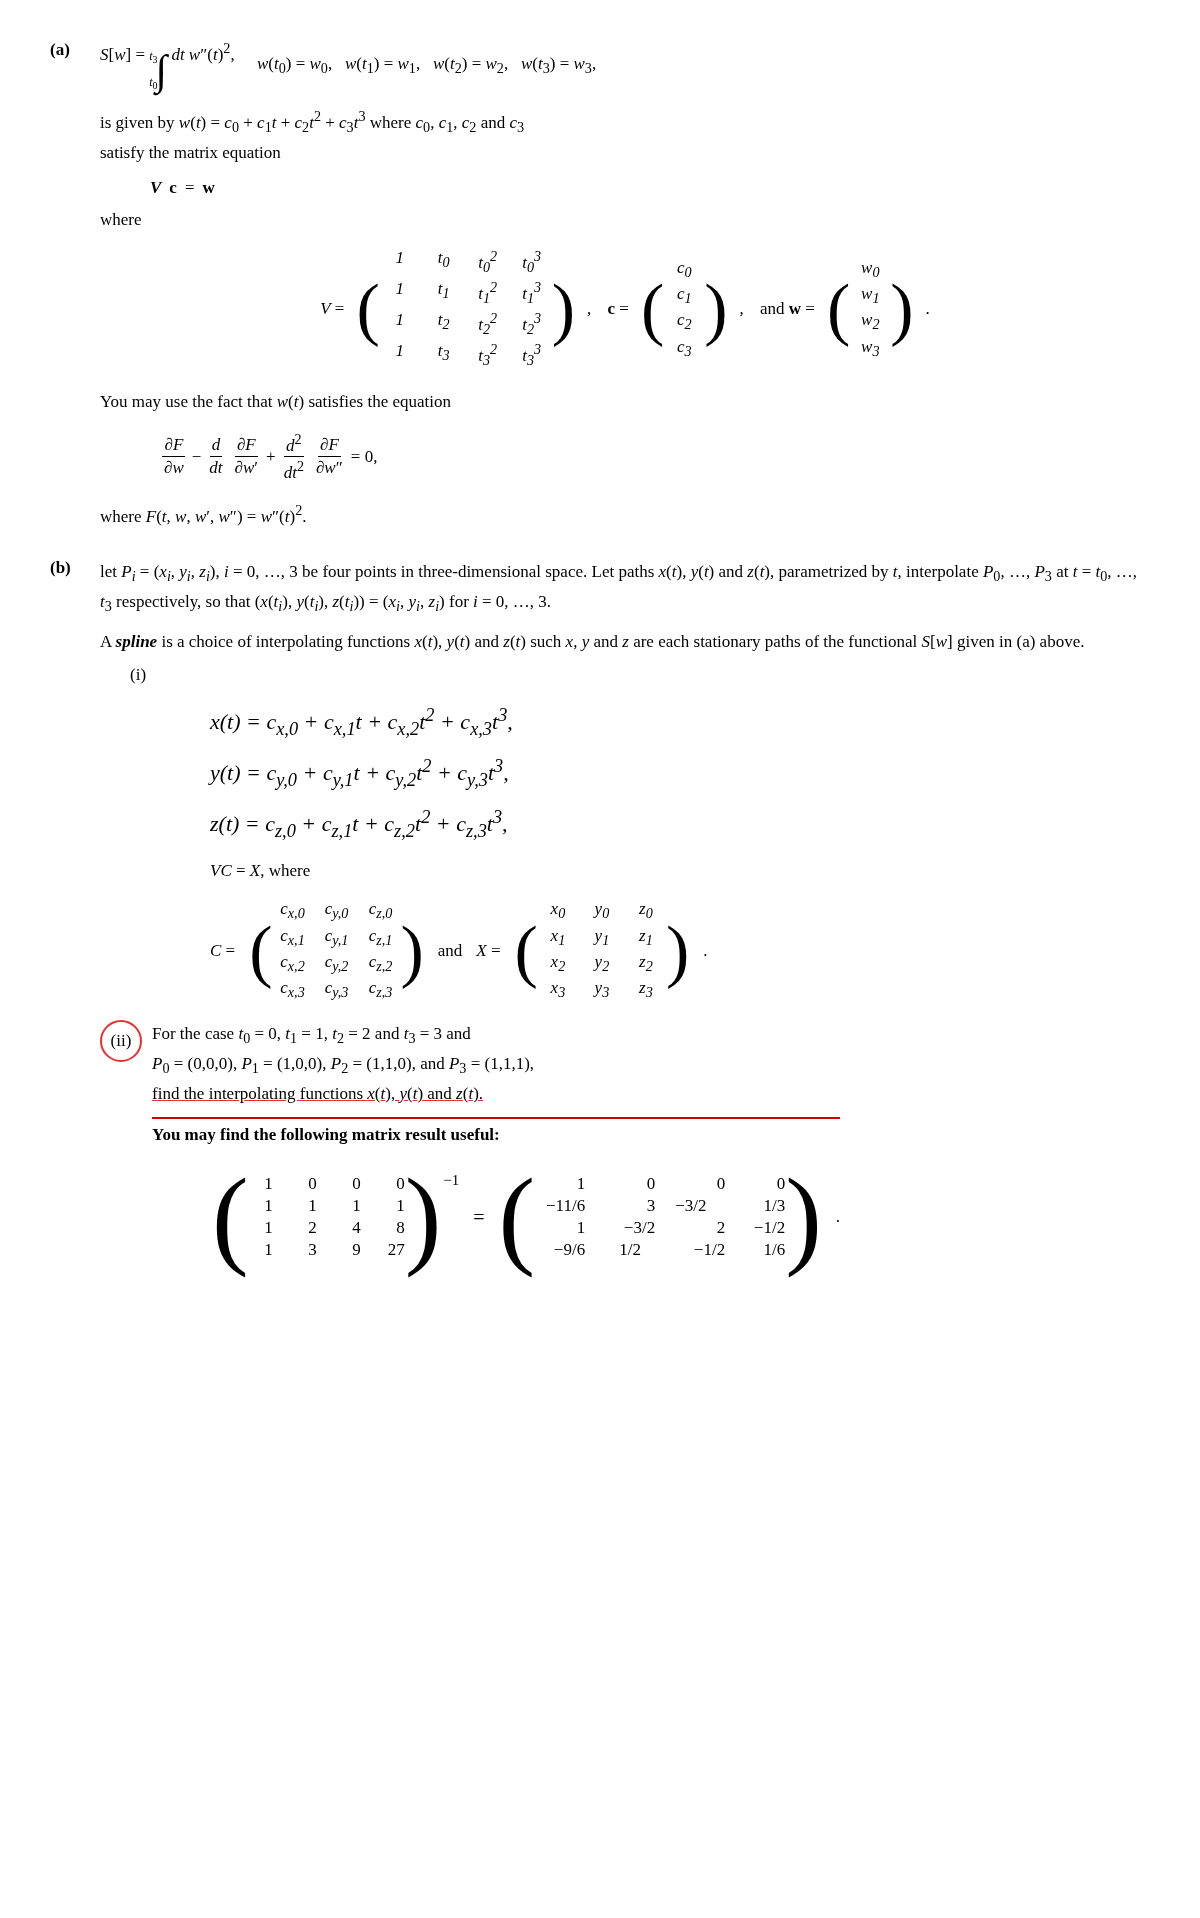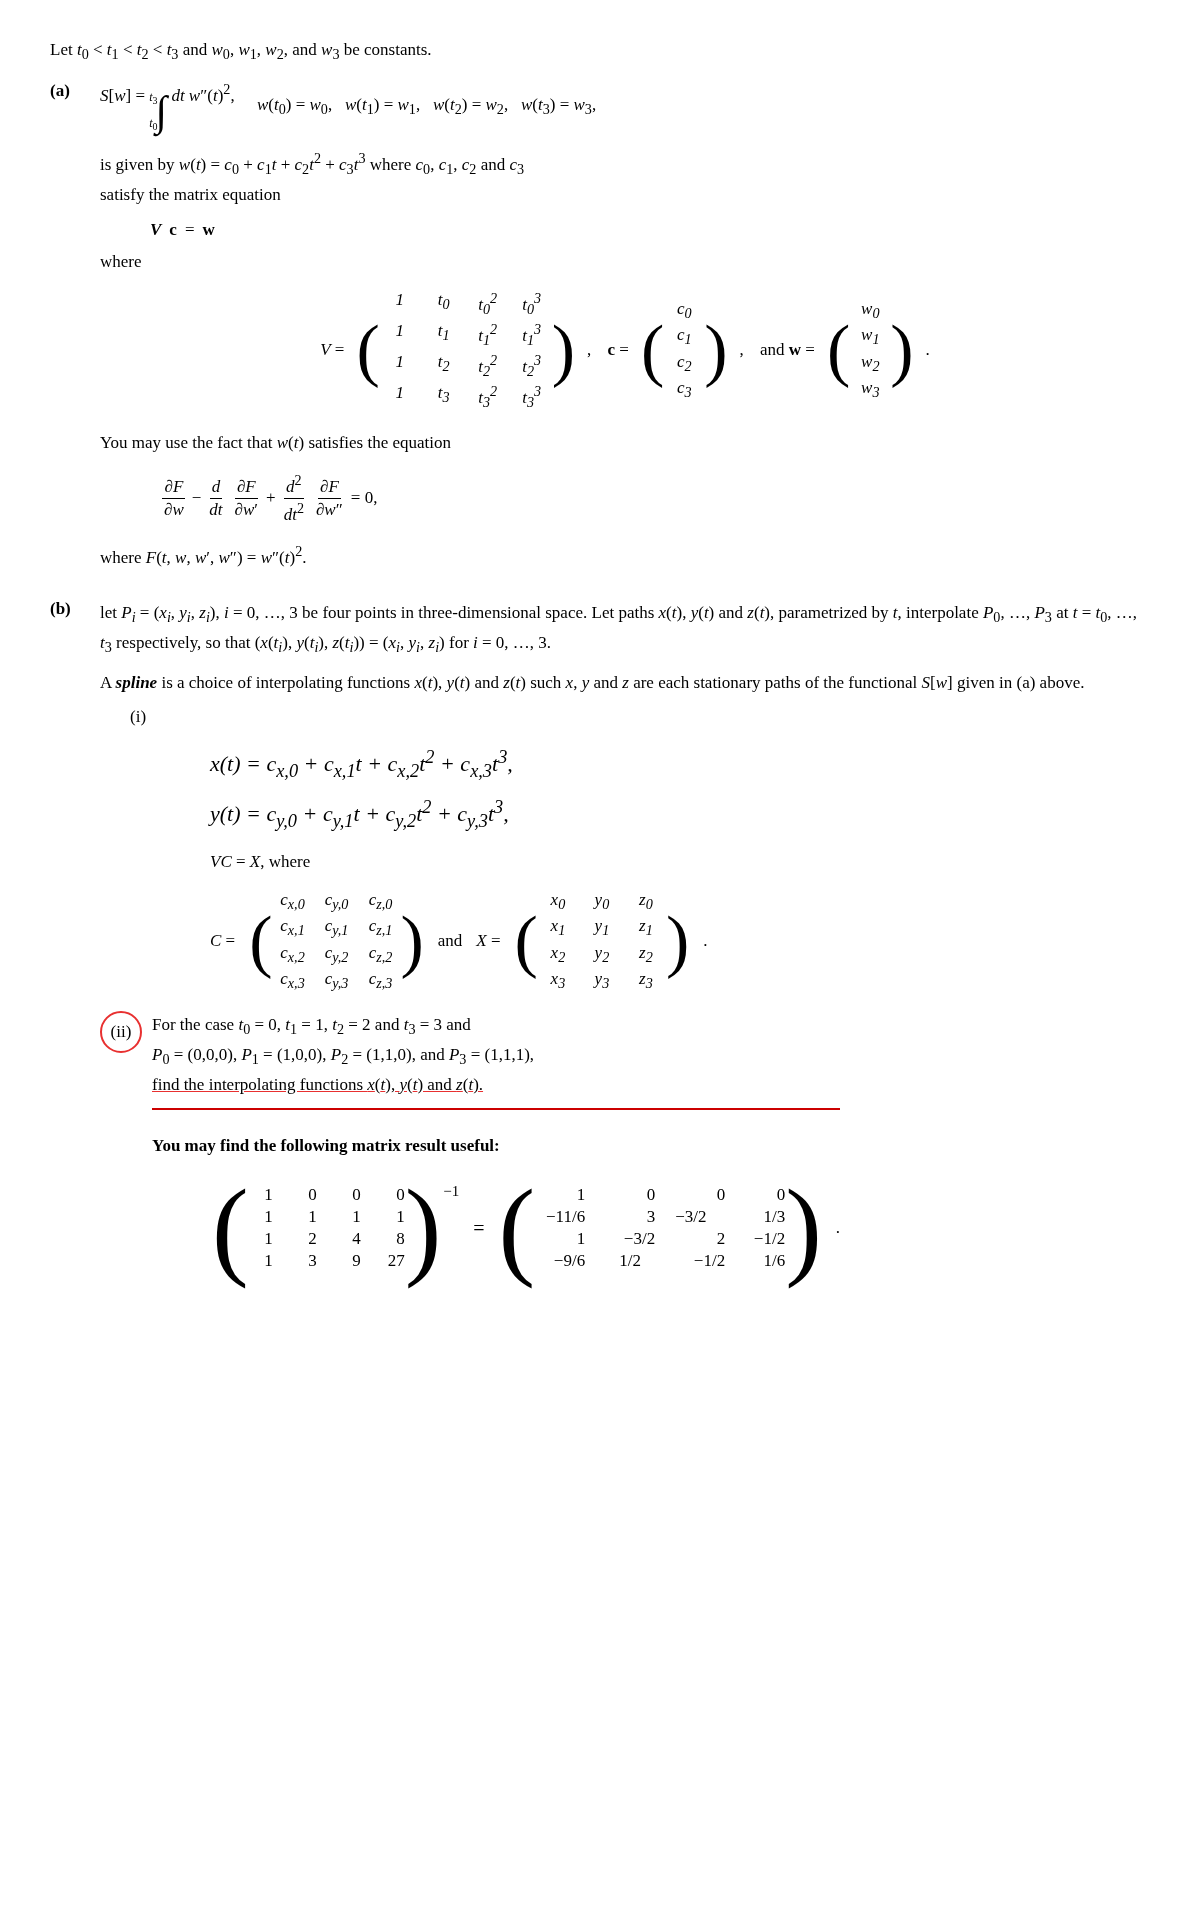--- a/index.html
+++ b/index.html
@@ -197,23 +197,20 @@
       min-width: 24px;
       text-align: right;
       font-size: 17px;
     }
   </style>
 </head>
 <body>
 
 <div class="page-content">
 
-  <div class="intro-line">
-    Let <i>t</i><sub>0</sub> &lt; <i>t</i><sub>1</sub> &lt; <i>t</i><sub>2</sub> &lt; <i>t</i><sub>3</sub> and <i>w</i><sub>0</sub>, <i>w</i><sub>1</sub>, <i>w</i><sub>2</sub>, and <i>w</i><sub>3</sub> be constants.
-  </div>
 
   <div class="part-a">
     <div class="part-label">(a)</div>
     <div class="part-content">
 
 
       <div class="integral-line">
         <span>
           <i>S</i>[<i>w</i>] =
           <span style="display:inline-flex;align-items:center;gap:0px;">
@@ -374,20 +371,23 @@
       <div class="sub-part">
         <div class="sub-part-label">(i)</div>
 
         <div class="equations-block">
           <div class="eq-line">
             <i>x</i>(<i>t</i>) = <i>c</i><sub><i>x</i>,0</sub> + <i>c</i><sub><i>x</i>,1</sub><i>t</i> + <i>c</i><sub><i>x</i>,2</sub><i>t</i><sup>2</sup> + <i>c</i><sub><i>x</i>,3</sub><i>t</i><sup>3</sup>,
           </div>
           <div class="eq-line">
             <i>y</i>(<i>t</i>) = <i>c</i><sub><i>y</i>,0</sub> + <i>c</i><sub><i>y</i>,1</sub><i>t</i> + <i>c</i><sub><i>y</i>,2</sub><i>t</i><sup>2</sup> + <i>c</i><sub><i>y</i>,3</sub><i>t</i><sup>3</sup>,
           </div>
+          <div class="eq-line">
+            <i>z</i>(<i>t</i>) = <i>c</i><sub><i>z</i>,0</sub> + <i>c</i><sub><i>z</i>,1</sub><i>t</i> + <i>c</i><sub><i>z</i>,2</sub><i>t</i><sup>2</sup> + <i>c</i><sub><i>z</i>,3</sub><i>t</i><sup>3</sup>,
+          </div>
         </div>
 
         <div style="margin: 8px 0 8px 80px;">
           <i>V</i><i>C</i> = <i>X</i>, where
         </div>
 
         <div class="matrix-equation" style="justify-content:flex-start;margin-left:80px;gap:14px;">
           <span><i>C</i> =</span>
           <div class="matrix-wrap">
             <span class="matrix-bracket-left">(</span>
@@ -450,21 +450,21 @@
 
       <div class="part-ii">
         <div class="circle-ii">(ii)</div>
         <div>
           <div class="paragraph">
             For the case <i>t</i><sub>0</sub> = 0, <i>t</i><sub>1</sub> = 1, <i>t</i><sub>2</sub> = 2 and <i>t</i><sub>3</sub> = 3 and<br>
             <i>P</i><sub>0</sub> = (0,0,0), <i>P</i><sub>1</sub> = (1,0,0), <i>P</i><sub>2</sub> = (1,1,0), and <i>P</i><sub>3</sub> = (1,1,1),<br>
             <span style="text-decoration:underline;text-decoration-color:#e83030;">find the interpolating functions <i>x</i>(<i>t</i>), <i>y</i>(<i>t</i>) and <i>z</i>(<i>t</i>).</span>
           </div>
 
-          <div class="paragraph" style="margin-top:10px;font-weight:bold;border-top:2px solid #c00;padding-top:22px;">
+          <div class="paragraph" style="margin-top:10px;font-weight:bold;border-top:2px solid #c00;padding-top:2px;">
             You may find the following matrix result useful:
           </div>
 
           <div class="useful-matrix">
             <div class="big-matrix-eq">
 
               <div style="display:flex;align-items:center;">
                 <div class="matrix-wrap">
                   <span class="matrix-bracket-xl" style="font-size:110px;font-weight:100;line-height:1;">(</span>
                   <div class="matrix-inner-lg">

